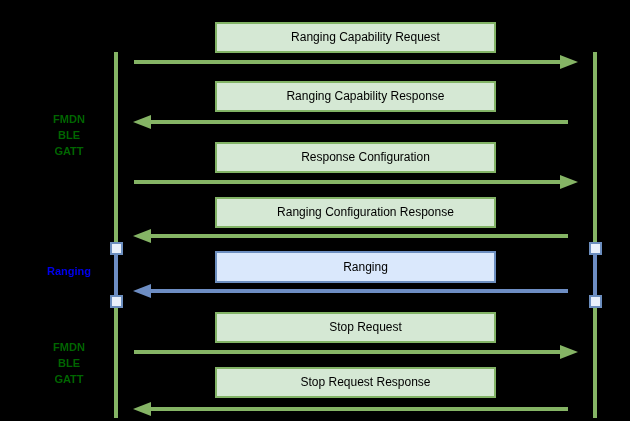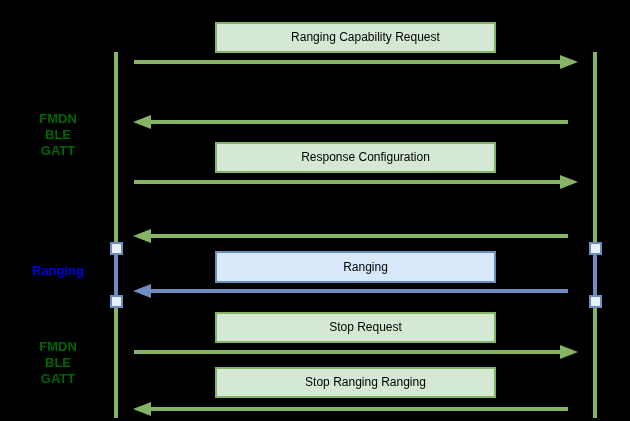--- a/index.html
+++ b/index.html
@@ -8,25 +8,25 @@
     width: 630px;
     height: 421px;
     background: #000000;
     font-family: "Liberation Sans", sans-serif;
     overflow: hidden;
   }
 
   
   .side-label {
     position: absolute;
-    left: 12px;
+    left: 23px;
     width: 92px;
     text-align: center;
     font-weight: bold;
-    font-size: 13px;
+    font-size: 11px;
     line-height: 16px;
     white-space: pre-line;
   }
   .side-label.green { color: #006600; }
   .side-label.blue  { color: #0000ee; }
 
   
   .lifeline-seg {
     position: absolute;
     width: 4px;
@@ -105,35 +105,37 @@
   <div class="lifeline-seg green" style="left:593px;top:52px;height:190px"></div>
   <div class="lifeline-seg blue" style="left:593px;top:250px;height:50px"></div>
   <div class="lifeline-seg green" style="left:593px;top:307px;height:111px"></div>
   <div class="marker" style="left:589px;top:242px"></div>
   <div class="marker" style="left:589px;top:295px"></div>
 
   <div class="msg-box" style="top:22px">Ranging Capability Request</div>
   <div class="arrow-line green" style="left:134px;top:60px;width:426px"></div>
   <div class="arrow-head right green" style="left:560px;top:55px"></div>
 
+  <div class="msg-box" style="top:81px">Ranging Capability Response</div>
   <div class="arrow-head left green" style="left:133px;top:115px"></div>
   <div class="arrow-line green" style="left:151px;top:120px;width:417px"></div>
 
   <div class="msg-box" style="top:142px">Response Configuration</div>
   <div class="arrow-line green" style="left:134px;top:180px;width:426px"></div>
   <div class="arrow-head right green" style="left:560px;top:175px"></div>
 
+  <div class="msg-box" style="top:197px">Ranging Configuration Response</div>
   <div class="arrow-head left green" style="left:133px;top:229px"></div>
   <div class="arrow-line green" style="left:151px;top:234px;width:417px"></div>
 
   <div class="msg-box blue" style="top:251px">Ranging</div>
   <div class="arrow-head left blue" style="left:133px;top:284px"></div>
   <div class="arrow-line blue" style="left:151px;top:289px;width:417px"></div>
 
   <div class="msg-box" style="top:312px">Stop Request</div>
   <div class="arrow-line green" style="left:134px;top:350px;width:426px"></div>
   <div class="arrow-head right green" style="left:560px;top:345px"></div>
 
-  <div class="msg-box" style="top:367px">Stop Ranging Ranging</div>
+  <div class="msg-box" style="top:367px">Stop Request Response</div>
   <div class="arrow-head left green" style="left:133px;top:402px"></div>
   <div class="arrow-line green" style="left:151px;top:407px;width:417px"></div>
 
 </div>
 
 </body></html>

